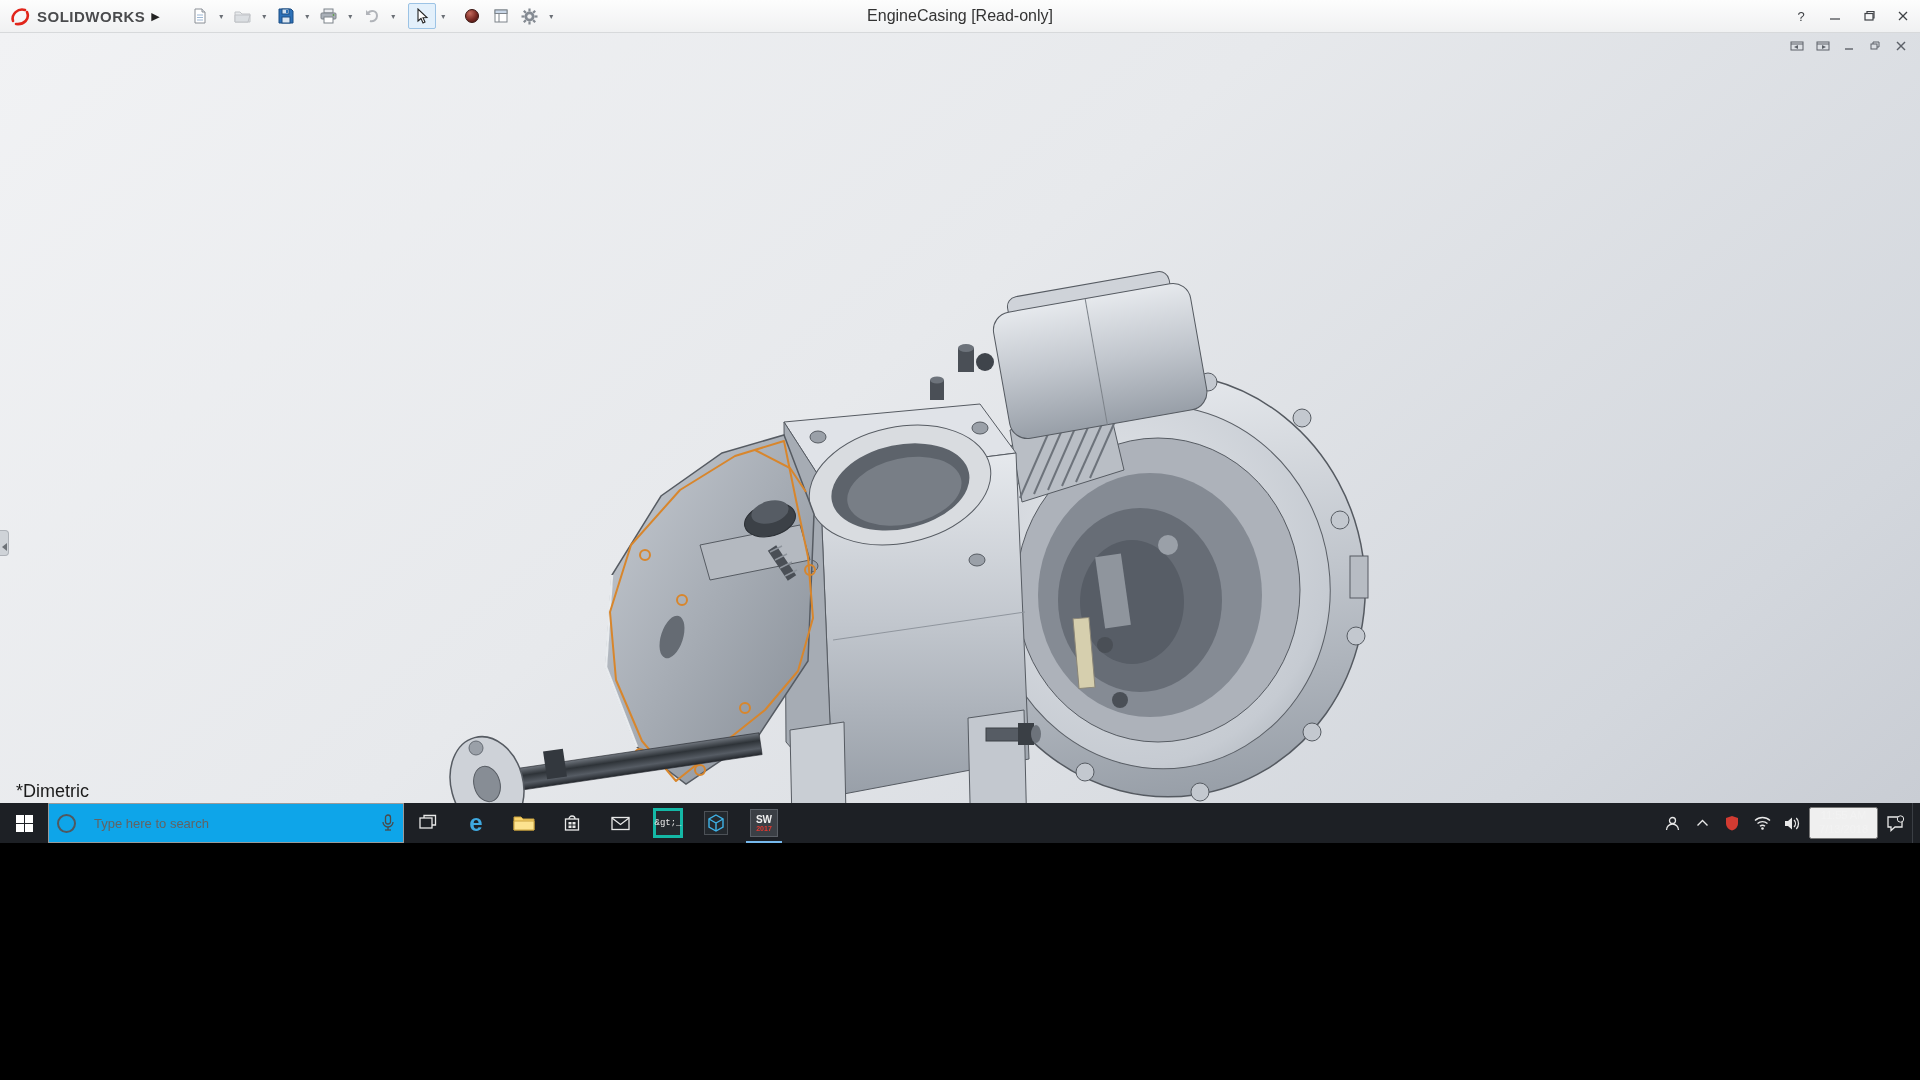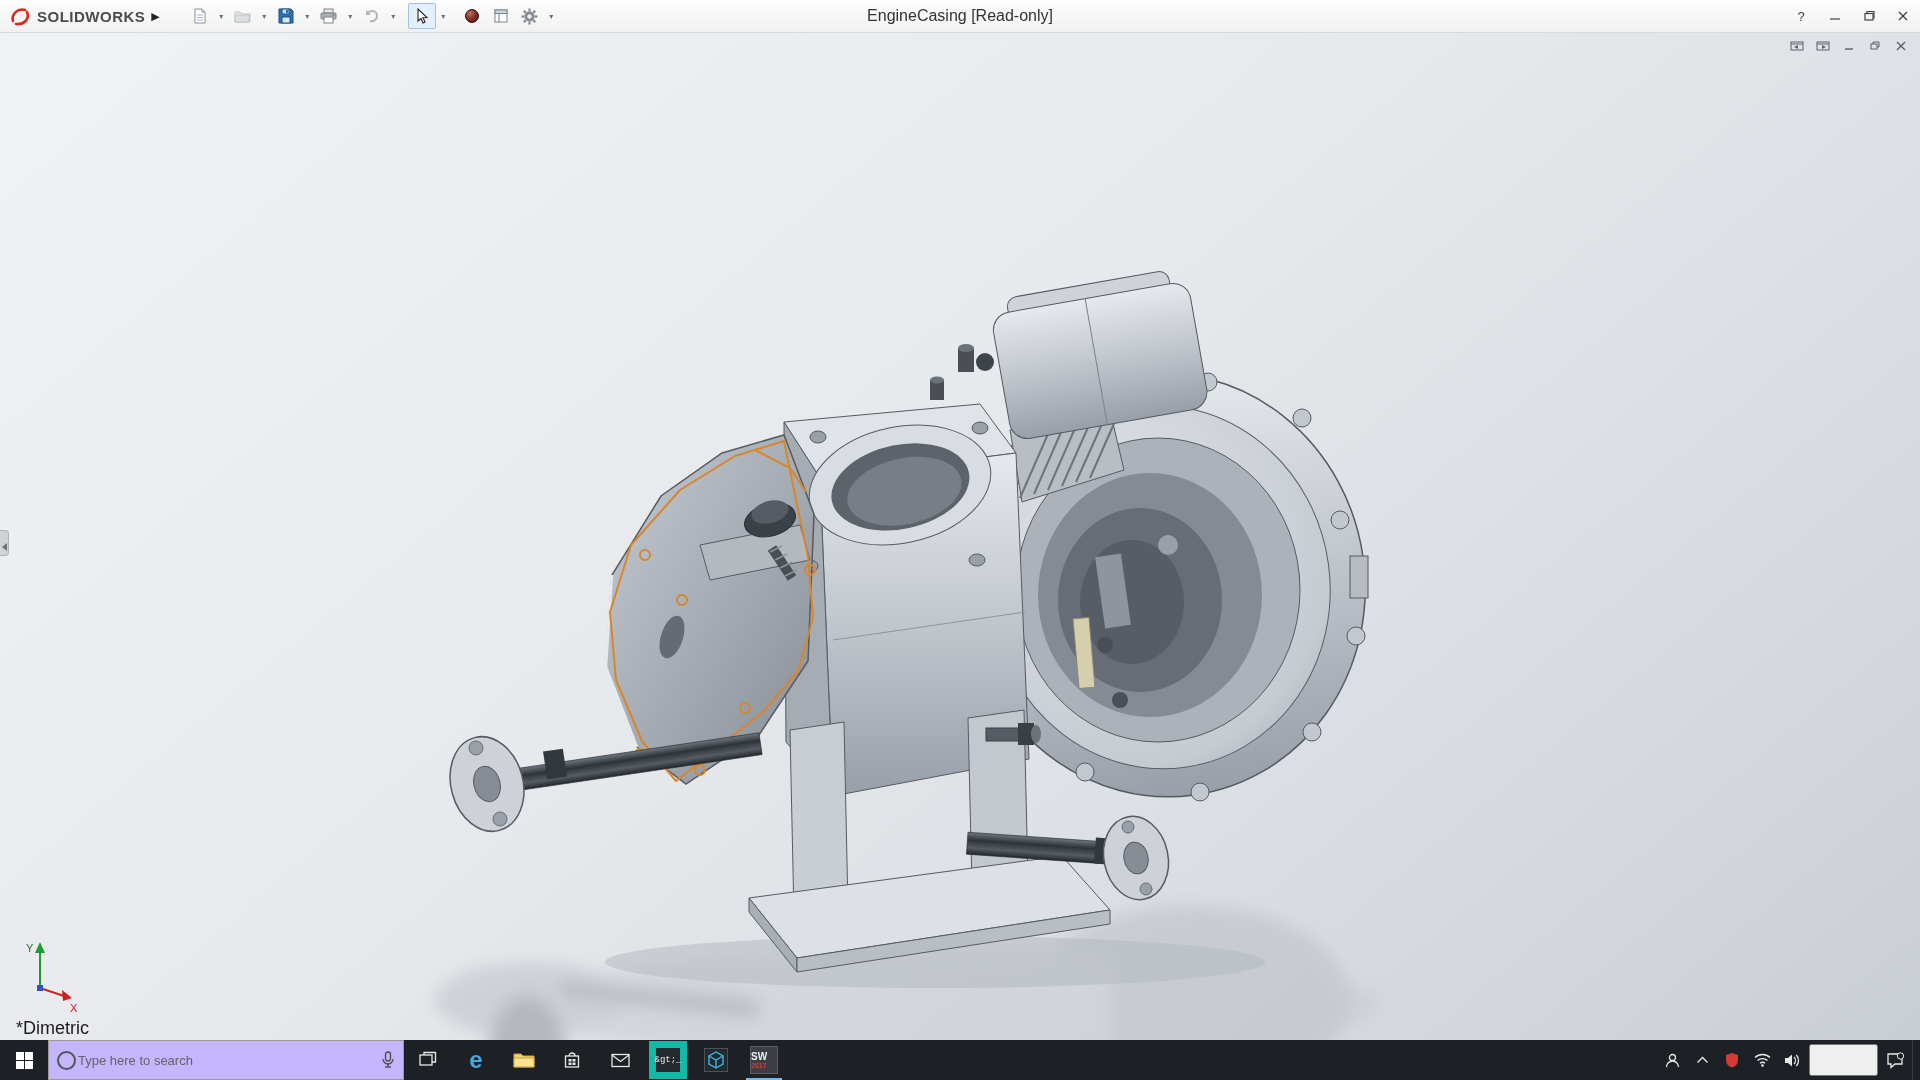--- a/index.html
+++ b/index.html
@@ -1,17 +1,17 @@
 <!DOCTYPE html>
 <html><head>
 <meta charset="utf-8">
 <style>
   html,body{margin:0;padding:0;width:1920px;height:1080px;overflow:hidden;
     font-family:"Liberation Sans", sans-serif; background:#000;}
-  .screen{position:relative;width:1920px;height:1080px;}
+  .screen{position:relative;width:1920px;height:843px;}
 
   
   .titlebar{position:absolute;top:0;left:0;right:0;height:32px;
     background:linear-gradient(#fdfdfd,#f0f1f2);border-bottom:1px solid #d7d9db;
     display:flex;align-items:center;z-index:30;}
   .brand{display:flex;align-items:center;gap:5px;padding:0 4px 0 10px;}
   .brand-text{font-size:15px;font-weight:bold;letter-spacing:.5px;color:#4a4b4d;}
   .menu-arrow{background:none;border:none;font-size:11px;color:#222;cursor:pointer;
     padding:2px 8px 2px 2px;line-height:1;}
   .toolbar{display:flex;align-items:center;gap:1px;margin-left:18px;}
@@ -39,31 +39,31 @@
     border:1px solid #aeb2b8;border-left:none;border-radius:0 4px 4px 0;cursor:pointer;padding:0;}
   .panel-tab:before{content:"";display:block;margin:8px auto 0;width:0;height:0;
     border-top:4px solid transparent;border-bottom:4px solid transparent;border-right:5px solid #6d7278;}
 
   
   .taskbar{position:absolute;left:0;right:0;bottom:0;height:40px;background:#1d2025;
     display:flex;align-items:stretch;z-index:40;}
   .tk-btn{width:48px;display:flex;align-items:center;justify-content:center;background:transparent;
     border:none;cursor:pointer;position:relative;padding:0;}
   .tk-btn.open-app:after{content:"";position:absolute;left:6px;right:6px;bottom:0;height:2px;background:#76b9ed;}
-  .search-box{width:338px;background:#c4b5fd;border:1px solid #9a9a9a;display:flex;align-items:center;
-    padding:8px 8px;gap:0;}
+  .search-box{width:338px;background:#0ea5e9;border:1px solid #9a9a9a;display:flex;align-items:center;
+    padding:8px 8px;gap:16px;}
   .cortana-ring{width:15px;height:15px;border-radius:50%;border:2px solid #50585f;flex:none;}
   .search-input{flex:1;border:none;outline:none;font-size:13px;color:#444;background:transparent;
     font-family:"Liberation Sans",sans-serif;}
   .search-input::placeholder{color:#636363;}
   .edge-glyph{font-size:24px;font-weight:bold;color:#3fa9e0;line-height:1;}
-  .cmd-tile{width:24px;height:24px;background:#24292e;border:7px solid #14b8a6;color:#e8e8e8;
+  .cmd-tile{width:24px;height:24px;background:#24292e;border:3px solid #14b8a6;color:#e8e8e8;
     font-family:"Liberation Mono",monospace;font-size:9px;display:flex;align-items:center;justify-content:center;}
   .sw-tile{width:26px;height:26px;background:#3b3f45;border:1px solid #5a5f66;display:flex;
-    flex-direction:column;align-items:flex-start;justify-content:center;line-height:1;}
+    flex-direction:column;align-items:center;justify-content:center;line-height:1;}
   .sw-tile .sw-l{color:#f0f0f0;font-size:10px;font-weight:bold;}
   .sw-tile .sw-y{color:#e8372f;font-size:7px;font-weight:bold;}
   .tray{margin-left:auto;display:flex;align-items:center;gap:4px;padding-right:2px;}
   .tray-btn{width:26px;height:40px;display:flex;align-items:center;justify-content:center;
     background:transparent;border:none;cursor:pointer;padding:0;}
   .clock{display:flex;flex-direction:column;align-items:center;justify-content:center;
     color:#f2f2f2;font-size:11px;line-height:1.25;padding:0 8px;cursor:pointer;}
   .show-desktop{width:6px;height:40px;border-left:1px solid #3a3e44;background:transparent;border-top:none;
     border-right:none;border-bottom:none;cursor:pointer;padding:0;}
 </style>

